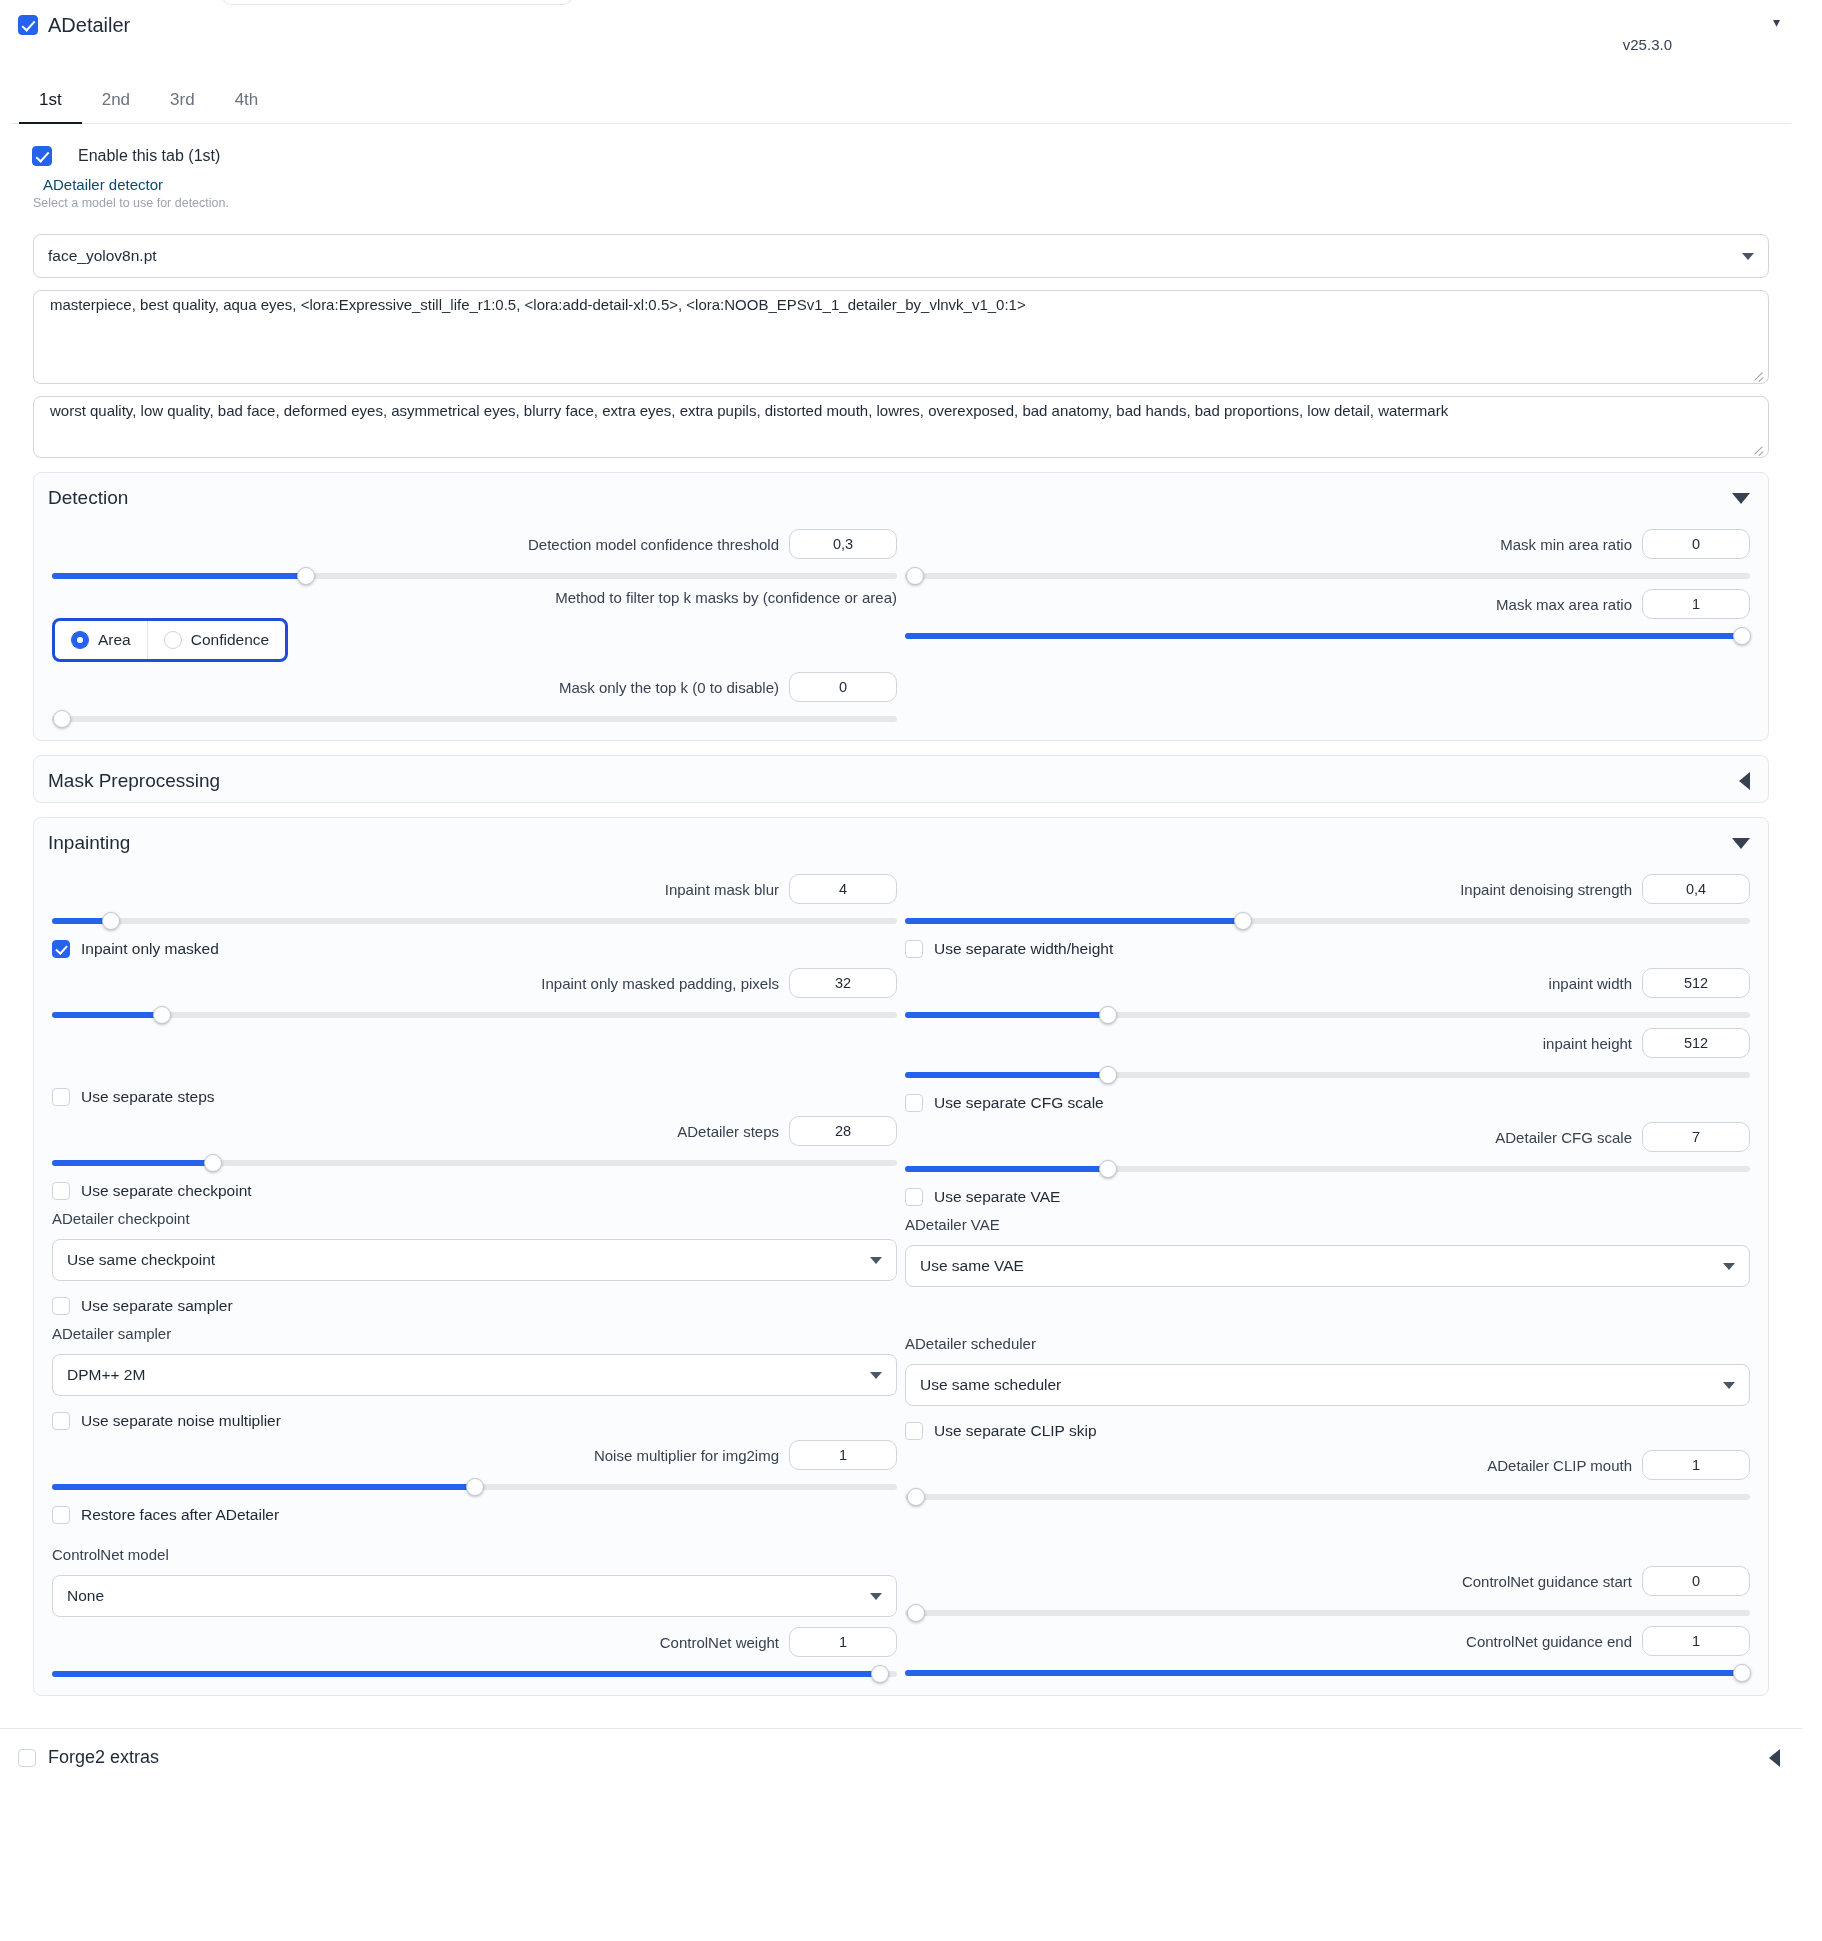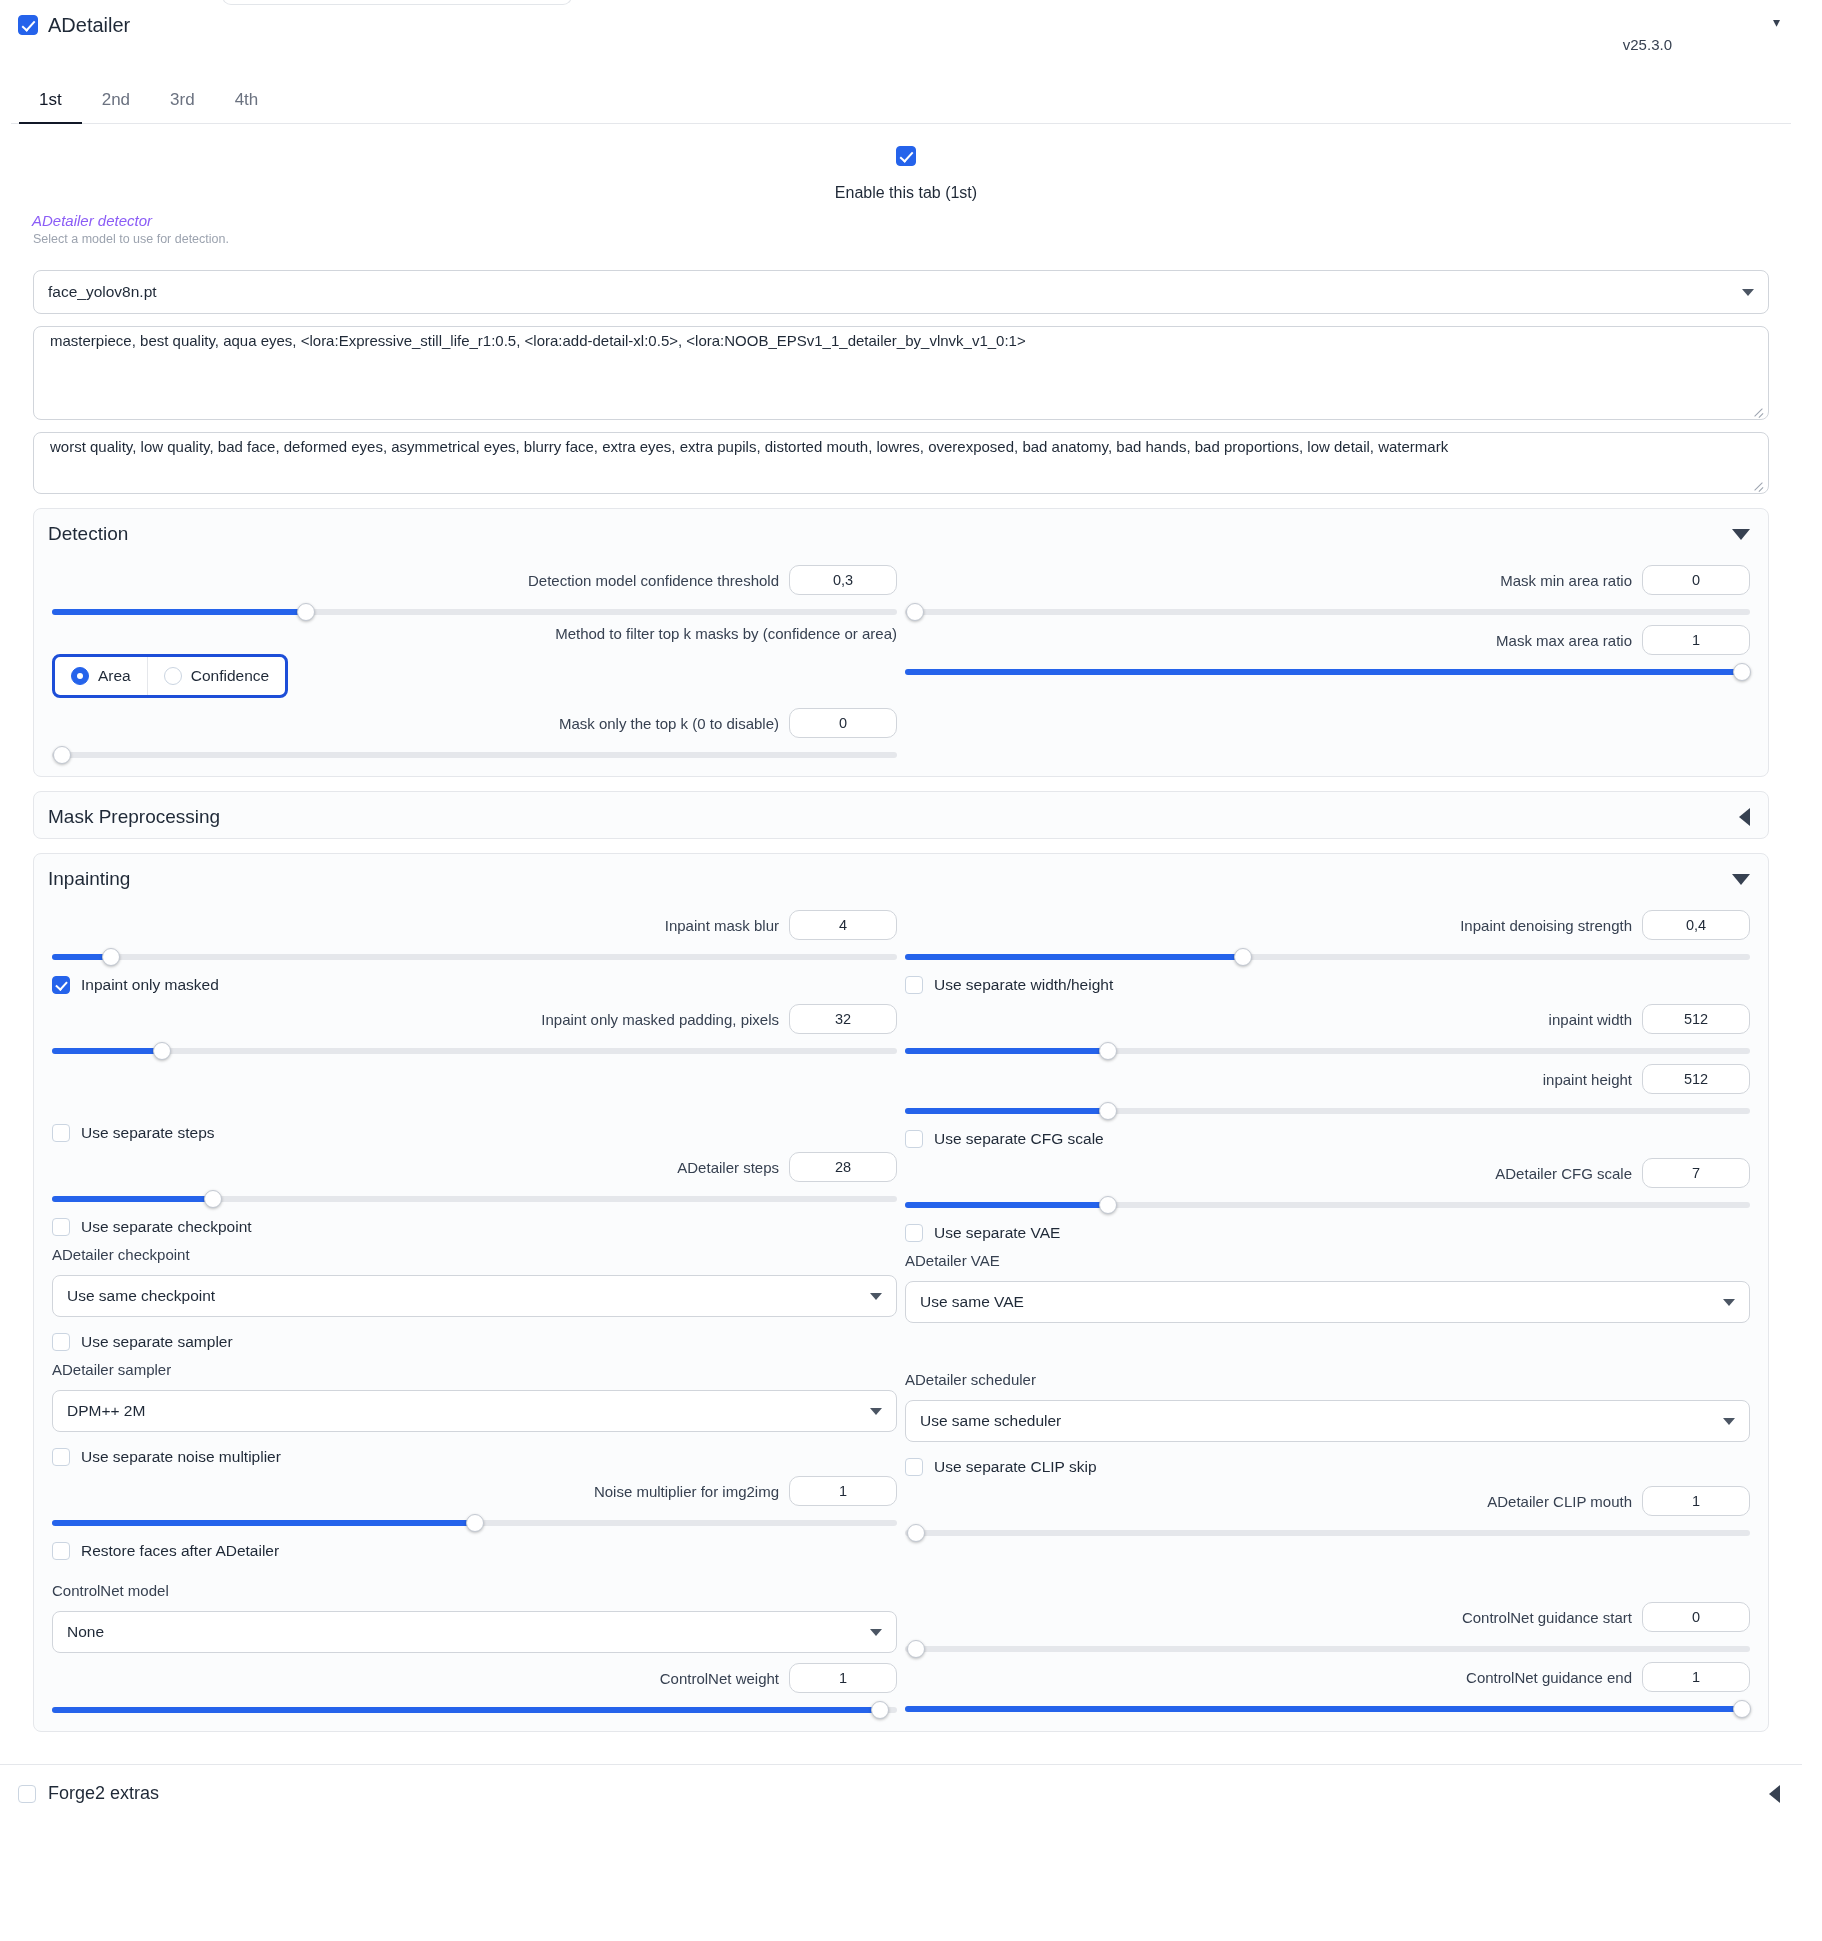--- a/index.html
+++ b/index.html
@@ -90,33 +90,31 @@
     border-bottom: 2px solid #111827;
     margin-bottom: -1px;
   }
   
   .panel {
     padding: 16px 22px 10px 22px;
   }
   .row-check {
     display: flex;
     align-items: center;
-    gap: 18px;
+    gap: 26px;
     margin: 6px 0 10px 10px;
-    flex-direction: column;
   }
   .row-check .lbl {
     font-size: 16px;
     color: #1f2937;
   }
   .field-label {
     font-size: 15px;
-    color: #8b5cf6;
-    margin-left: 10px;
-    font-style: italic;
+    color: #0c4a6e;
+    margin-left: 21px;
   }
   .field-help {
     font-size: 12.5px;
     color: #9ca3af;
     margin-left: 11px;
     margin-top: 3px;
   }
   
   .dropdown {
     margin: 24px 11px 0 11px;

